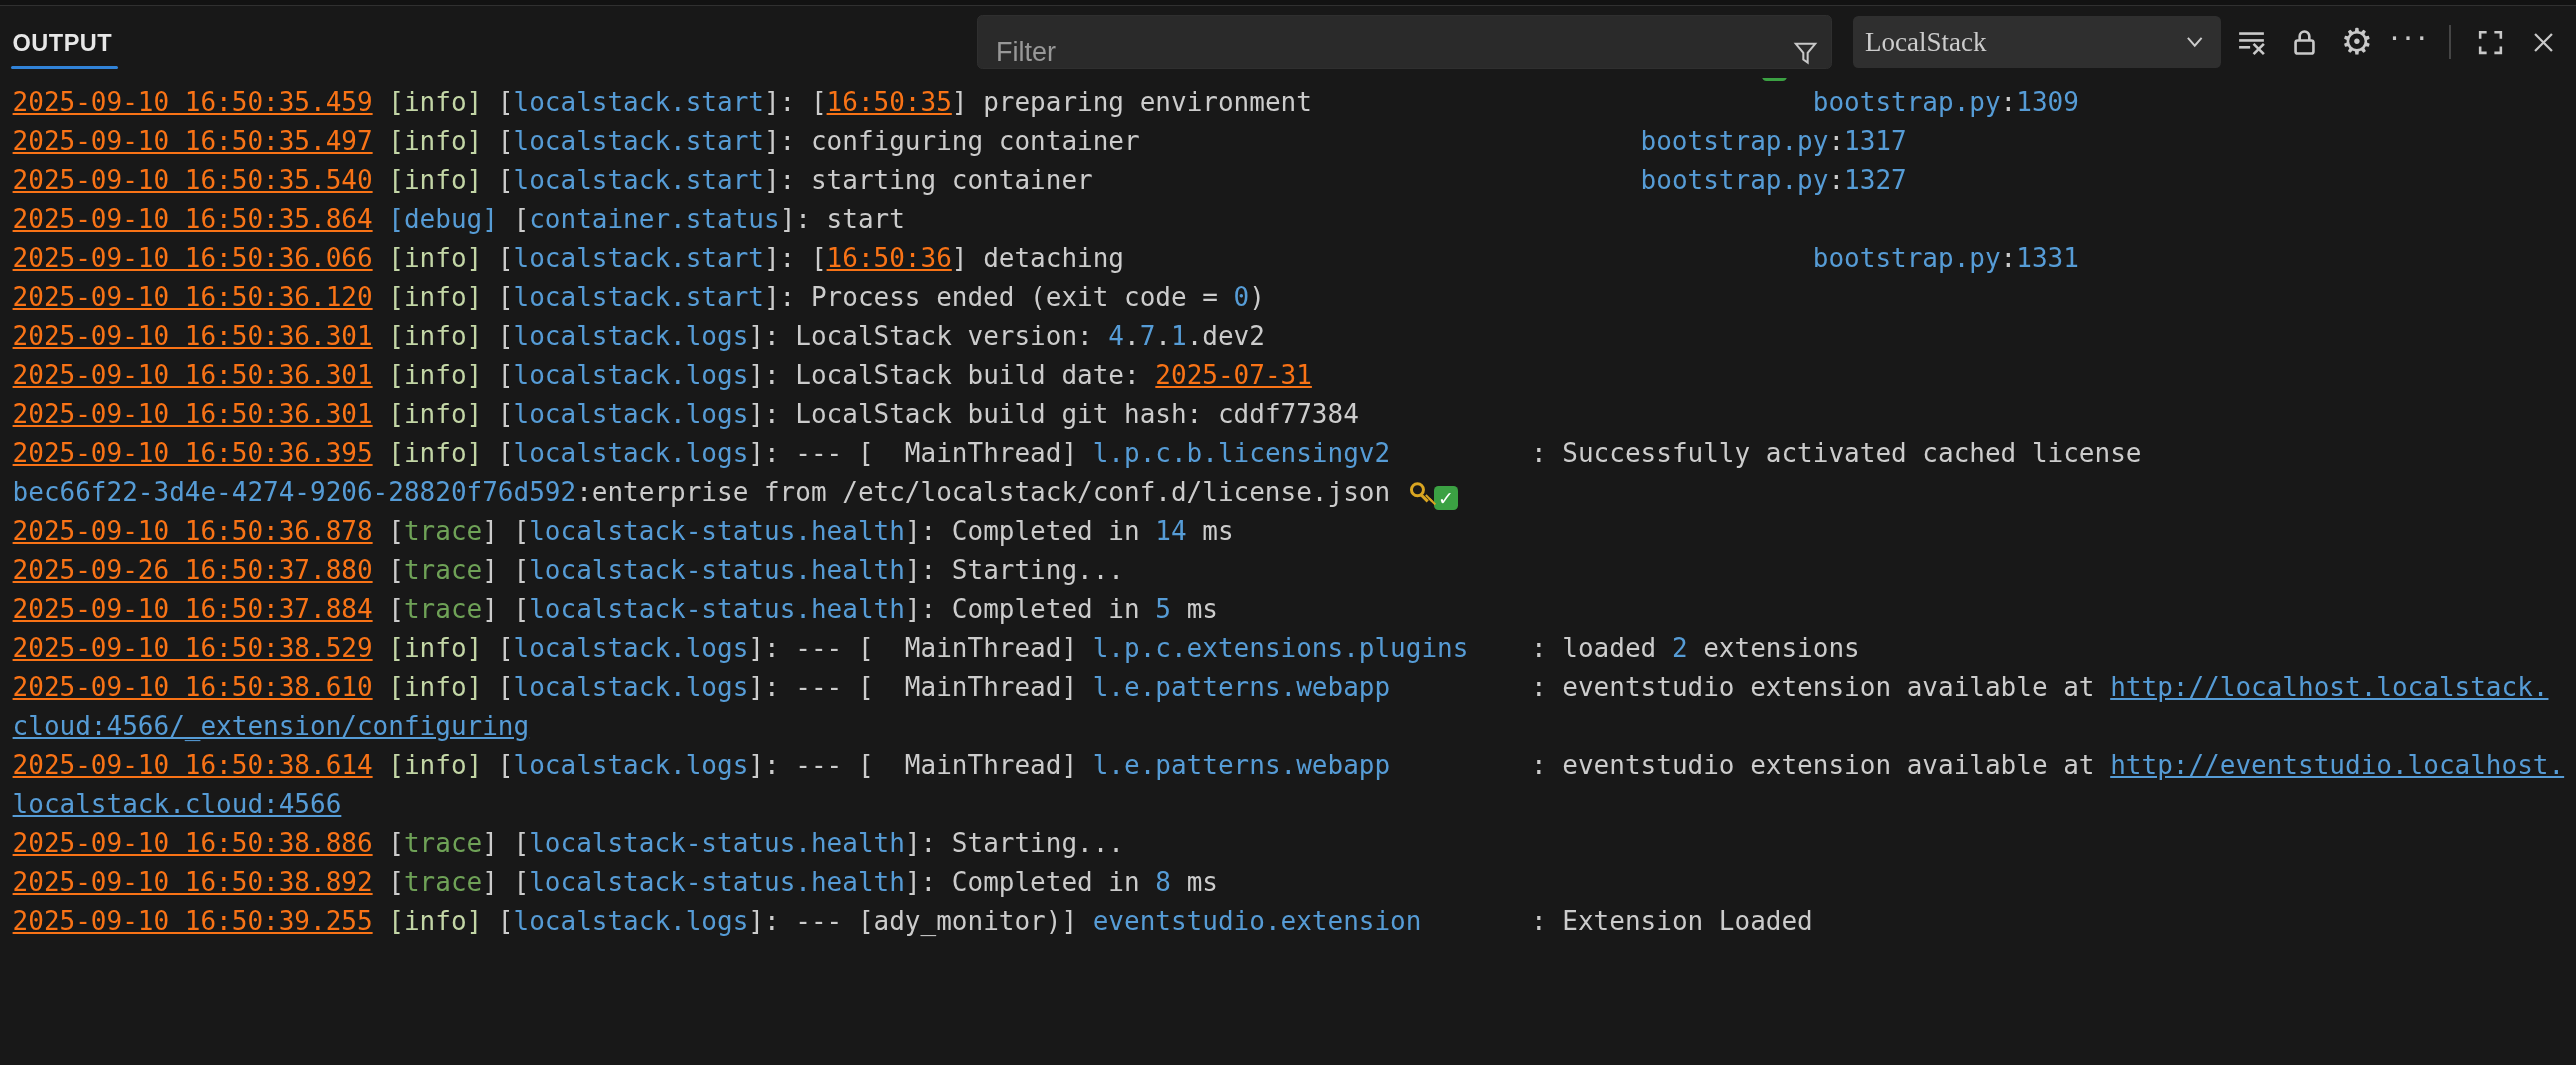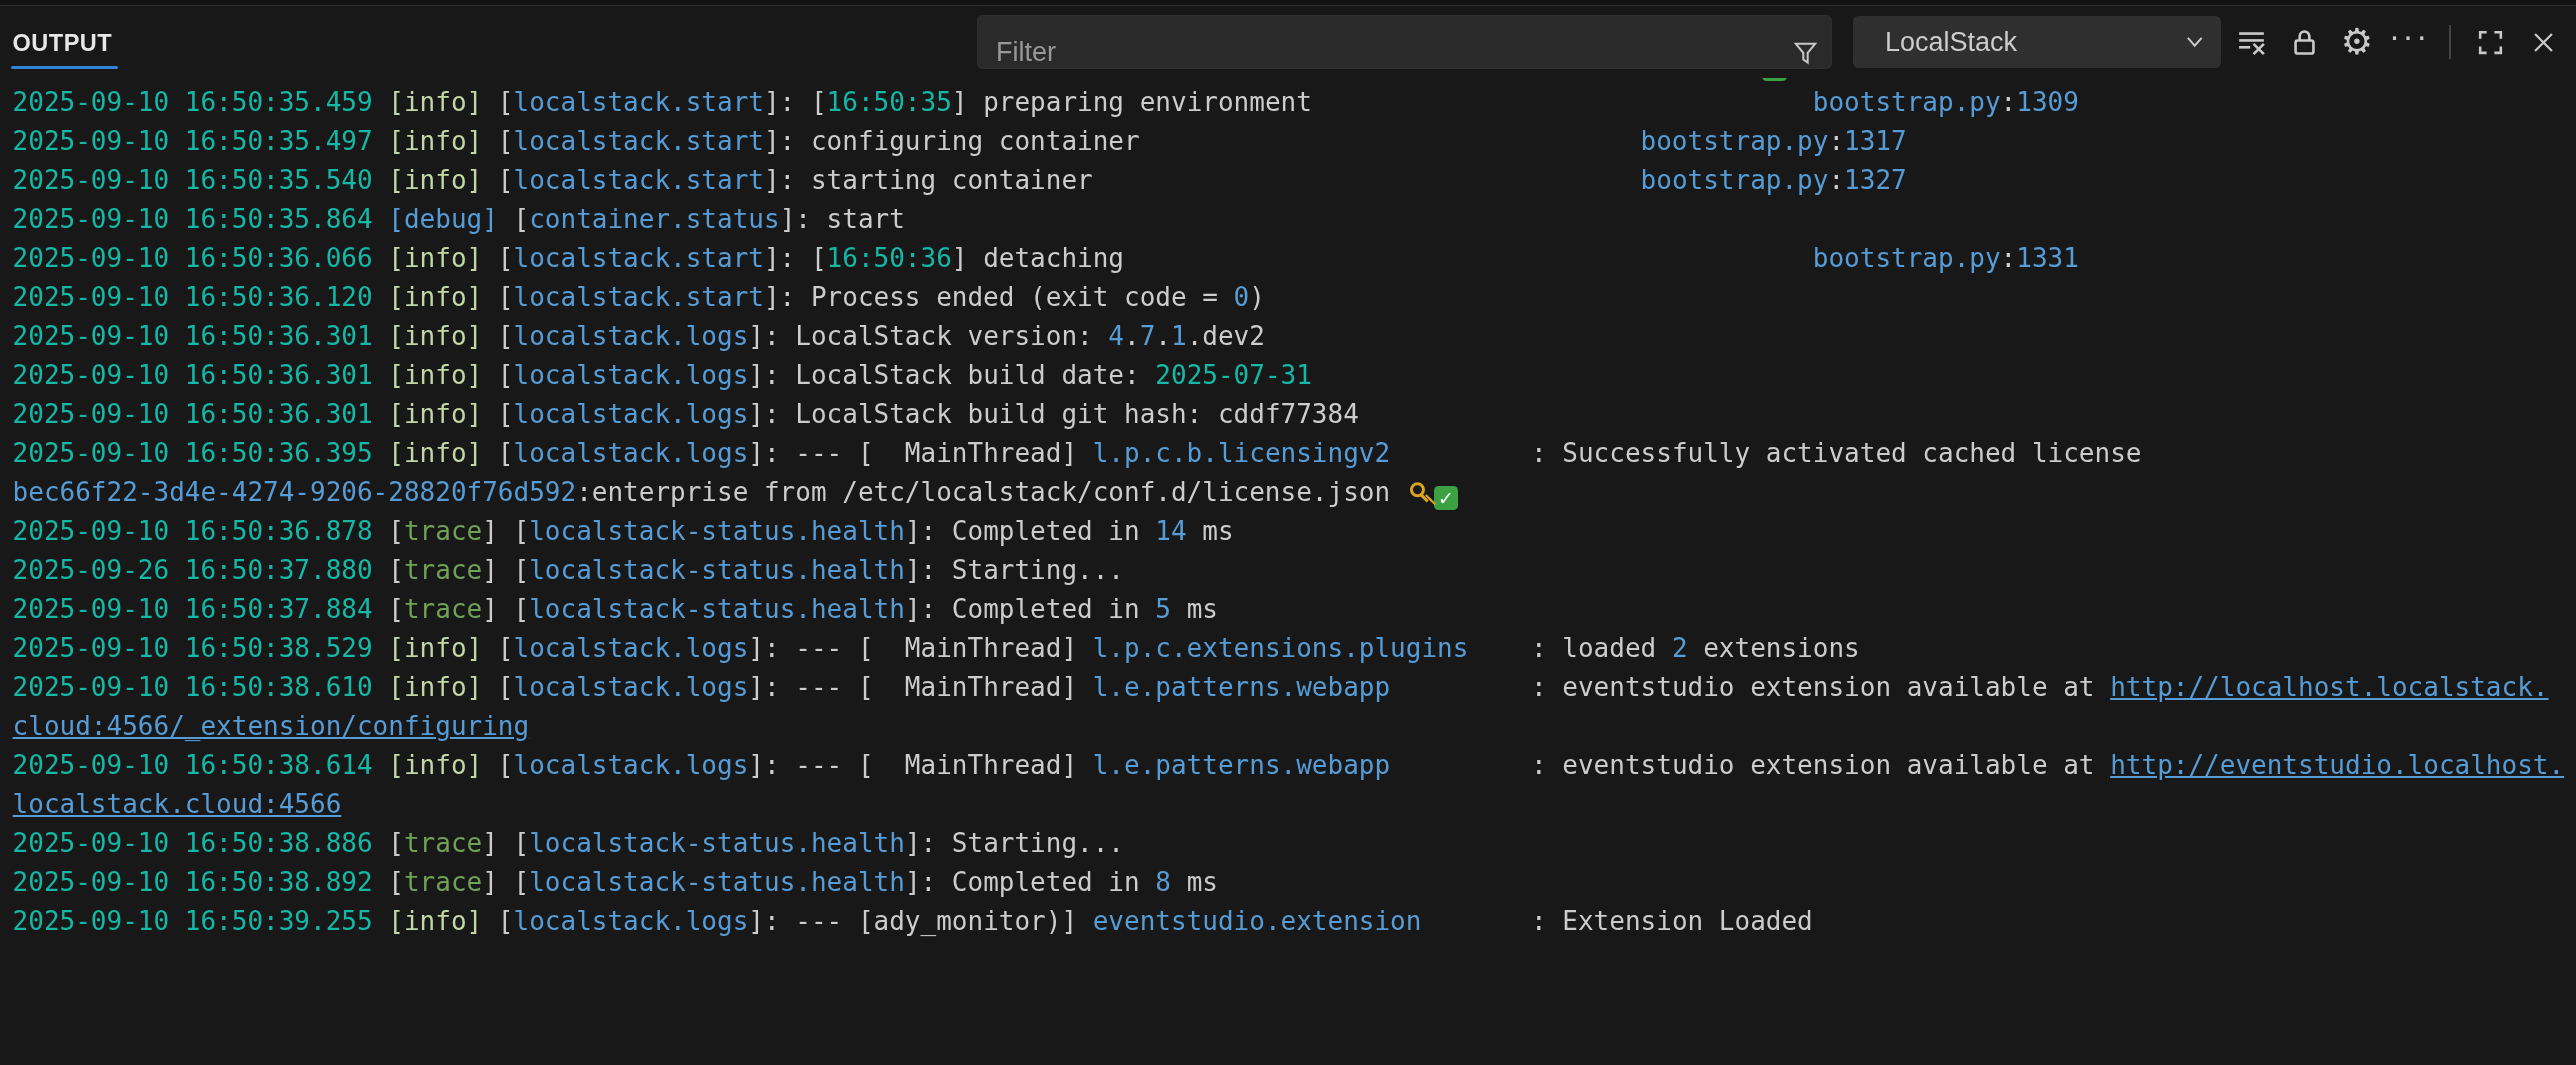--- a/index.html
+++ b/index.html
@@ -10,21 +10,21 @@
     font-family:"Liberation Sans", sans-serif;
   }
   
   .log {
     position:absolute; top:44px; left:12.6px; right:0;
     font-family:"DejaVu Sans Mono", monospace;
     font-size:26px; line-height:39px; color:#cccccc;
     z-index:1;
   }
   .log-line { white-space:pre; height:39px; }
-  .s-g  { color:#14b8a6; }            
+  .s-g  { color:#f97316;text-decoration:underline; }            
   .s-tg { color:#6fa257; }            
   .s-i  { color:#c3d6a6; }            
   .s-b  { color:#569cd6; }            
   .s-w  { color:#cccccc; }
   .s-lk { color:#569cd6; text-decoration:underline; cursor:pointer; }
   .s-fl { color:#569cd6; cursor:pointer; }
   .s-key{ display:inline-block; width:22.6px; height:22.6px; position:relative;
           vertical-align:-3.6px; transform:rotate(-45deg); margin:0 3.6px 0 1.8px; }
   .s-key::before{ content:""; position:absolute; top:0; left:5.4px; width:9px; height:9px;
           border:3.2px solid #d9a521; border-radius:50%; }
@@ -58,21 +58,21 @@
     font-family:"Liberation Sans", sans-serif;
   }
   .filter-box input::placeholder { color:#989898; opacity:1; }
   .filter-funnel { width:40px; display:flex; align-items:center; justify-content:center;
     margin-right:5.4px; cursor:pointer; }
   .channel-select {
     position:absolute; left:1853px; top:8.1px; width:368px; height:52px;
     background:#2f2f2f; border-radius:5.4px; display:flex; align-items:center;
     cursor:pointer; color:#cccccc; font-size:27px;
   }
-  .channel-select .label { padding-left:32px; flex:1; }
+  .channel-select .label { padding-left:12px; flex:1;font-family:Liberation Serif, serif; }
   .channel-select .chev { padding-right:14.5px; display:flex; align-items:center; }
   .controls {
     position:absolute; right:12.6px; top:8.1px; height:52px;
     display:flex; align-items:center; gap:12.6px;
   }
   .icon-btn {
     width:40px; height:40px; background:transparent; border:none; border-radius:4.5px;
     display:flex; align-items:center; justify-content:center; cursor:pointer;
     color:#c9c9c9;
   }

